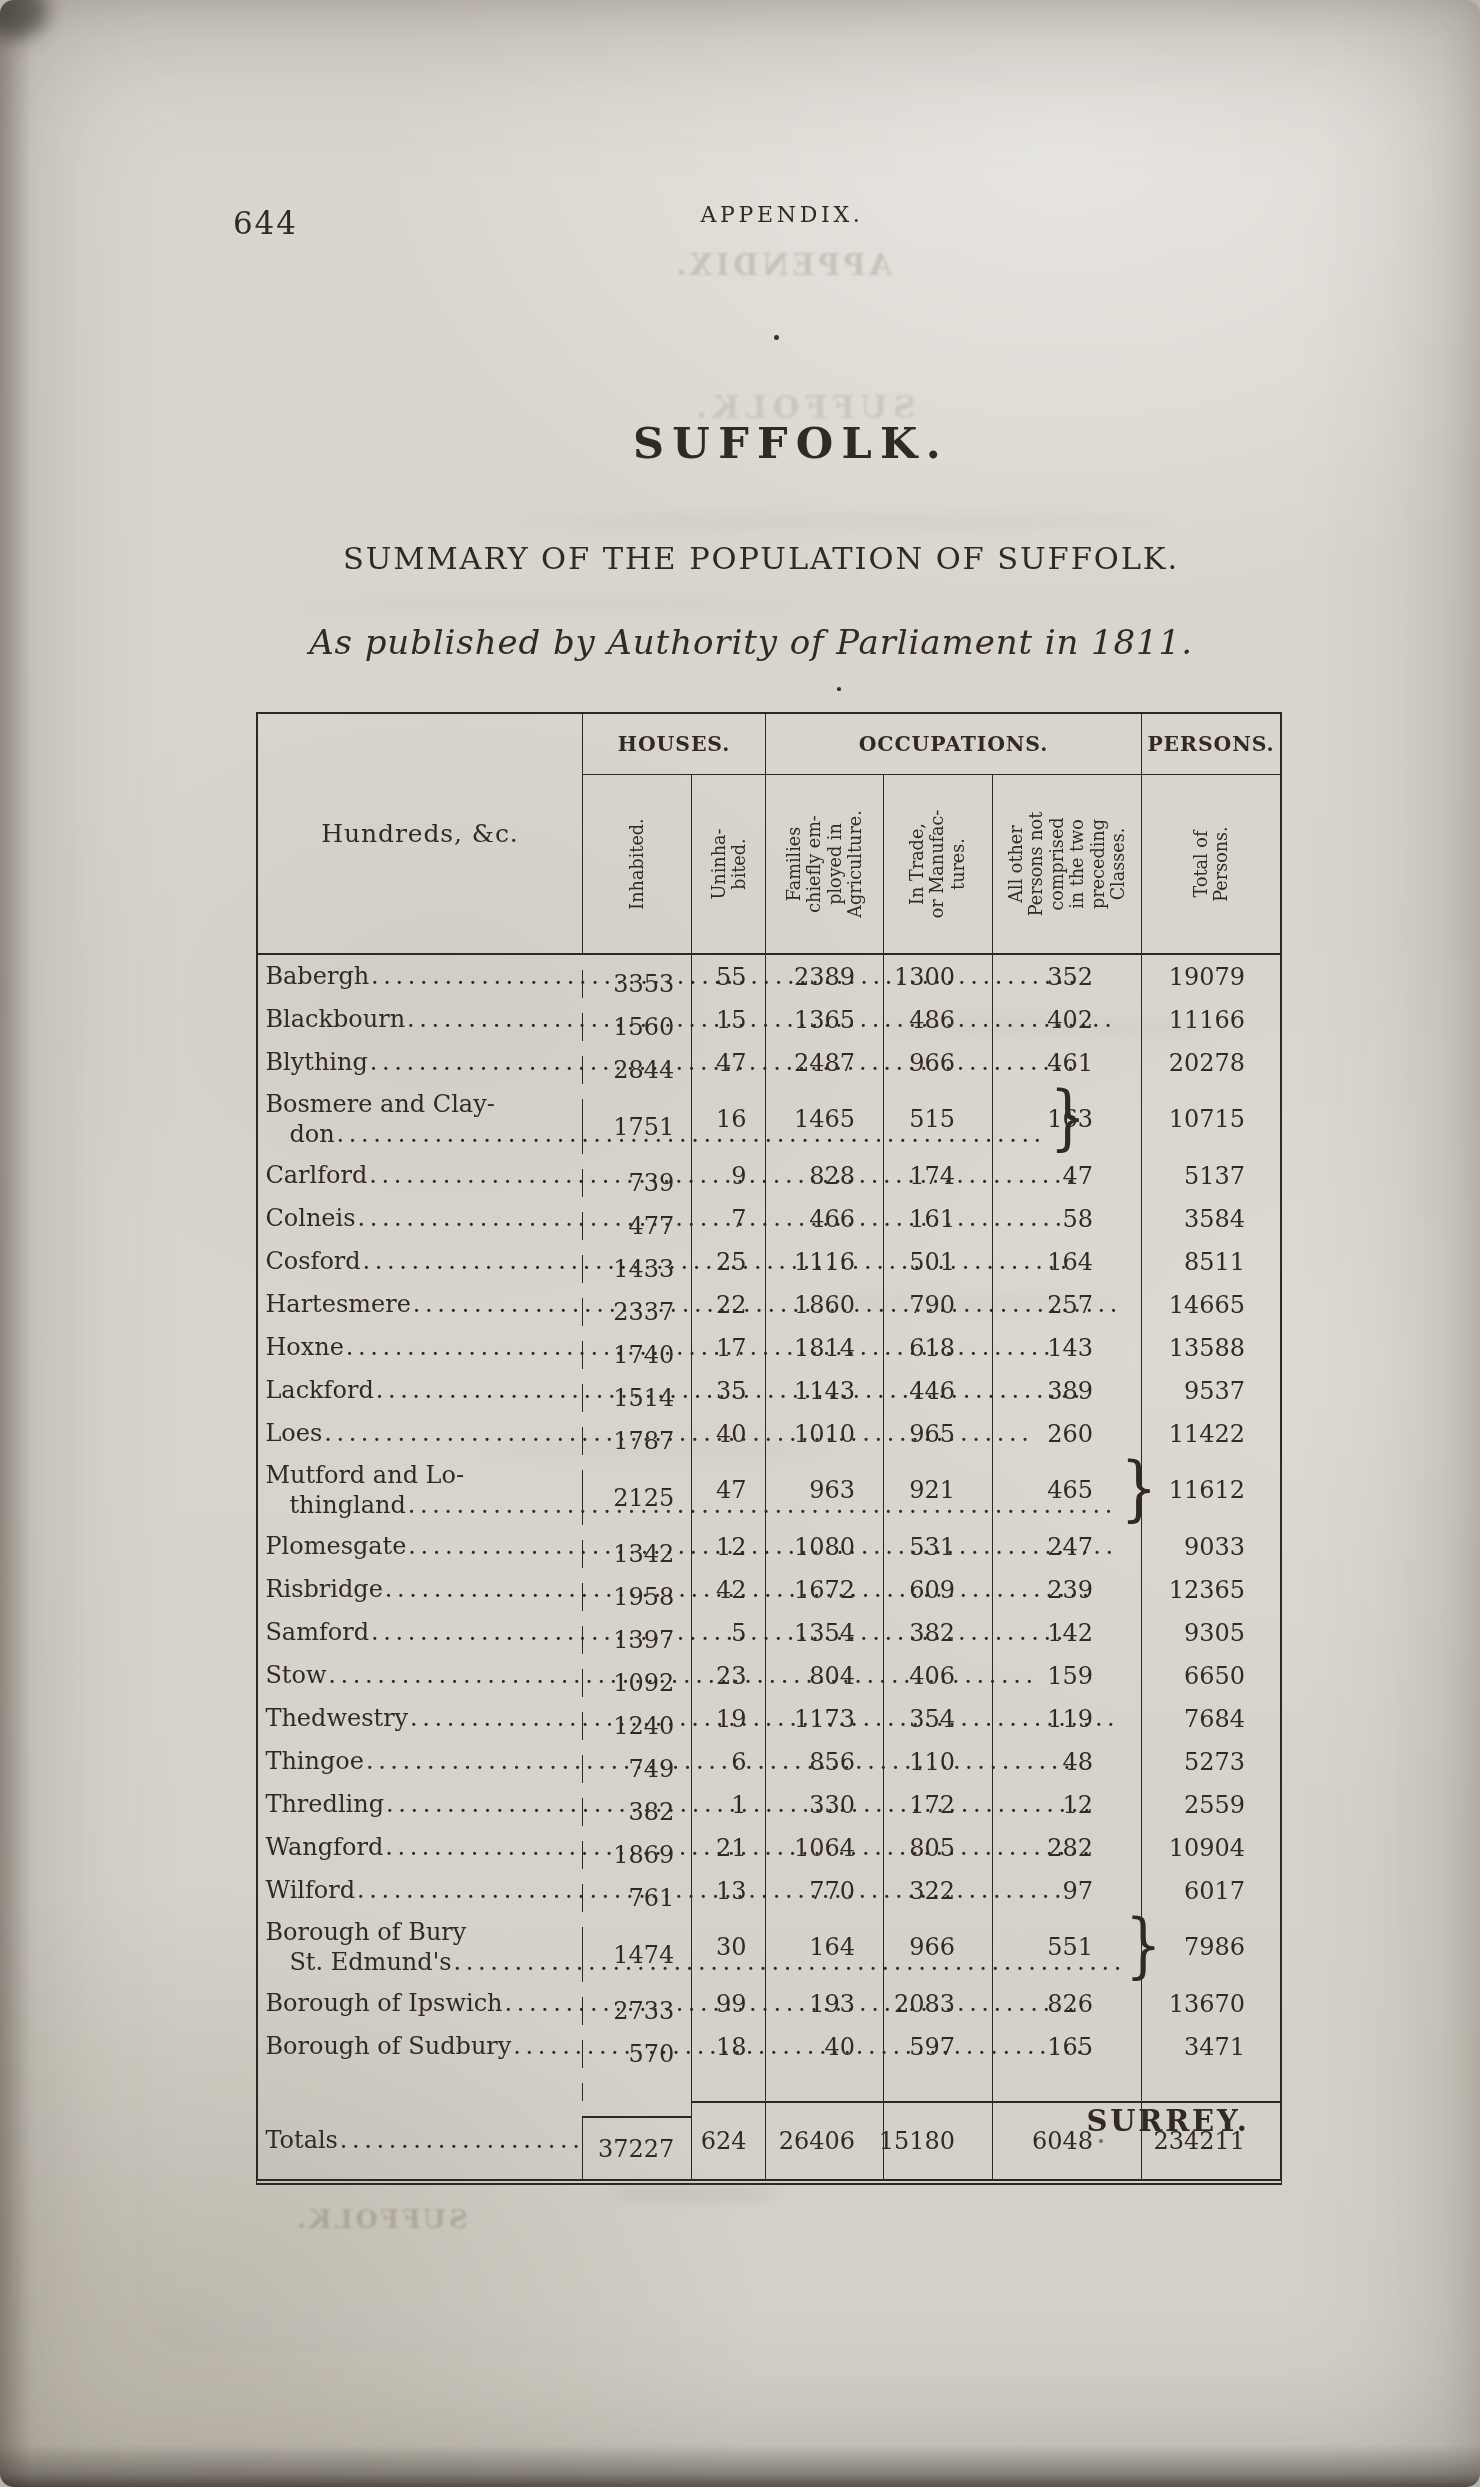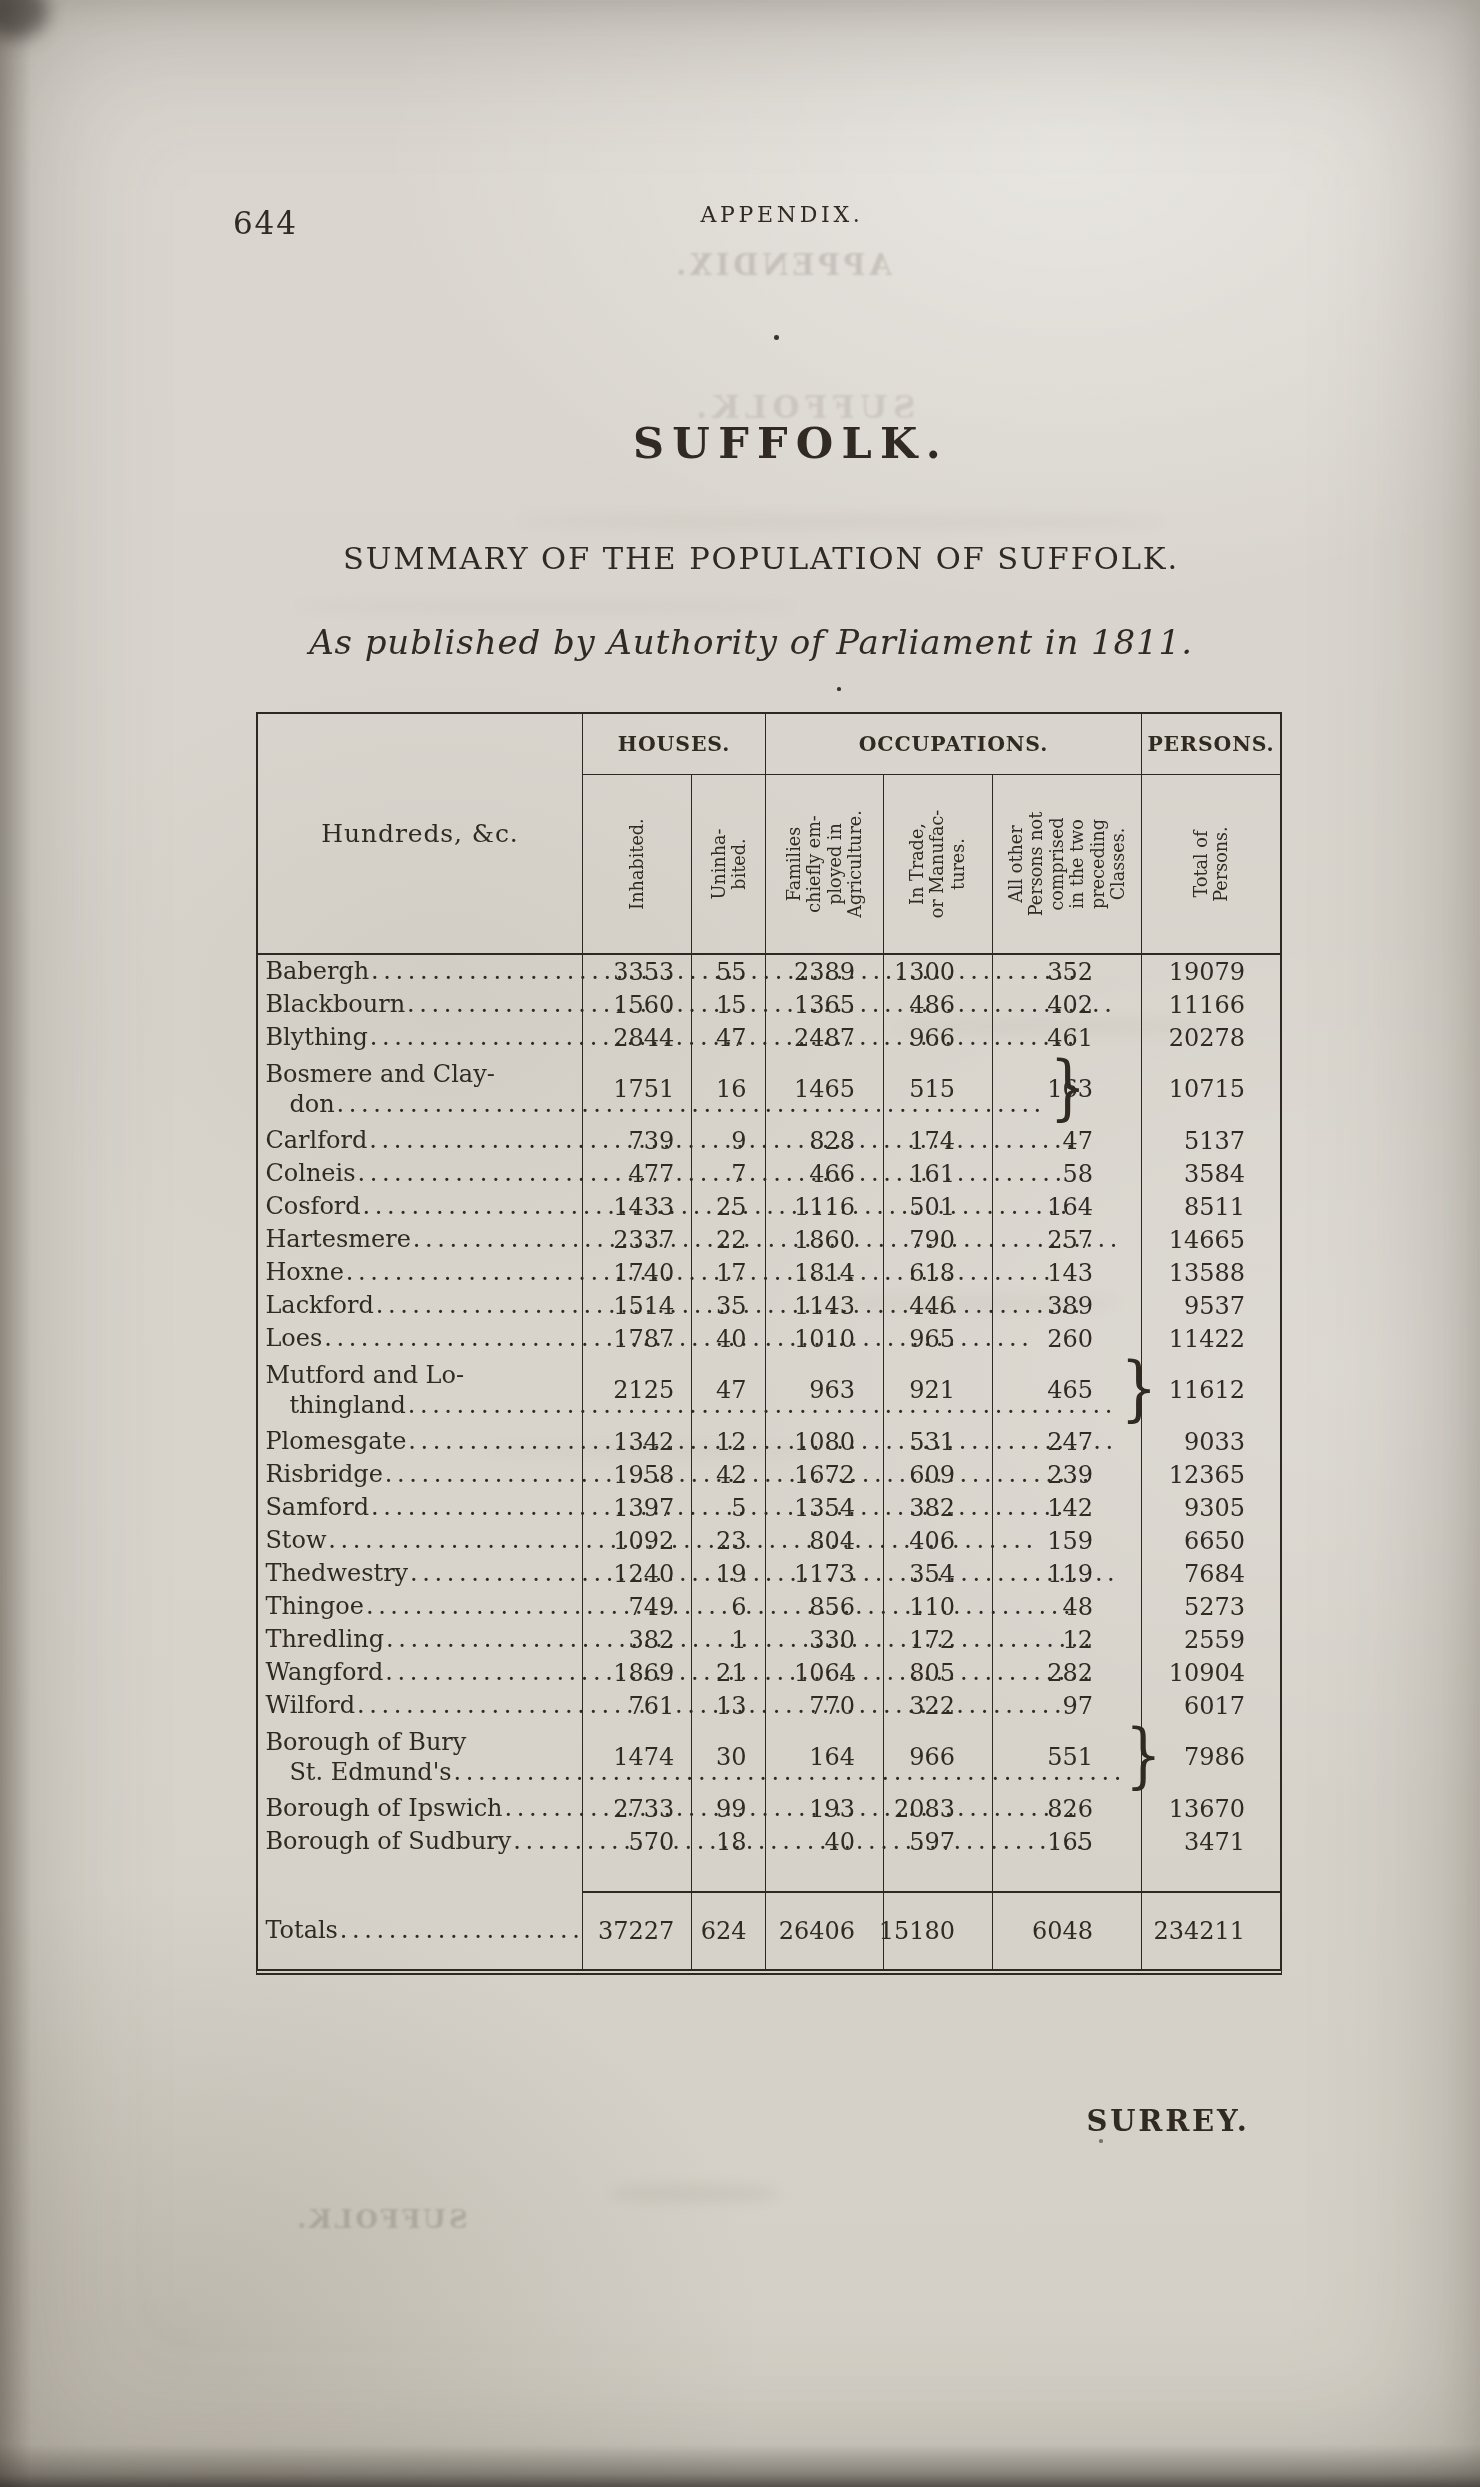--- a/index.html
+++ b/index.html
@@ -8,20 +8,21 @@
     width:1480px;height:2487px;
     overflow:hidden;
     font-family:"DejaVu Serif","Liberation Serif",serif;
     color:#312a23;
     background:
       radial-gradient(1110px 740px at 72% 6%, rgba(255,255,255,0.38), transparent 62%),
       radial-gradient(833px 648px at 12% 94%, rgba(96,86,70,0.20), transparent 70%),
       radial-gradient(925px 648px at 92% 55%, rgba(255,255,255,0.14), transparent 70%),
       radial-gradient(648px 463px at 30% 40%, rgba(120,106,86,0.07), transparent 70%),
       linear-gradient(180deg,#dad6cf 0%,#d8d4cc 60%,#d3cfc6 100%);
+    border-radius: 14px;
   }
   .vignette{position:absolute;inset:0;pointer-events:none;
     box-shadow:inset 0 0 157px rgba(72,63,52,.38), inset 0 0 37px rgba(72,63,52,.18);}
   .bottom-edge{position:absolute;left:0;right:0;bottom:0;height:43px;pointer-events:none;
     background:linear-gradient(180deg, rgba(42,37,31,0) 0%, rgba(42,37,31,.35) 70%, rgba(25,21,17,.6) 100%);}
   .left-edge{position:absolute;top:0;bottom:0;left:0;width:31px;pointer-events:none;
     background:linear-gradient(90deg, rgba(60,52,43,.30), rgba(60,52,43,0));}
   .corner-tl{position:absolute;left:-16.7px;top:-16.7px;width:65px;height:56px;border-radius:50%;
     background:rgba(35,30,25,.55);filter:blur(9.3px);}
 
@@ -57,21 +58,21 @@
   .h-rot{position:relative;border-left:1.9px solid #2e2823;}
   .h-rot .rot{position:absolute;top:50%;left:50%;width:172px;
     transform:translate(-50%,-50%) rotate(-90deg);
     text-align:center;font-size:17.6px;line-height:20.4px;white-space:pre-line;}
 
   .trow{display:flex;align-items:stretch;min-height:33px;}
   .trow>div{box-sizing:border-box;display:flex;align-items:center;}
   .c0{width:324px;padding-left:7.4px;}
   .c1{width:109px;}.c2{width:74px;}.c3{width:118px;}.c4{width:109px;}.c5{width:149px;}.c6{width:139px;}
   .num{border-left:1.9px solid #2e2823;justify-content:flex-end;font-size:24px;}
-  .c1.num{padding-right:16.7px;}.c2.num{padding-right:18.5px;}.c3.num{padding-right:28px;}
+  .c1.num{padding-right:16.7px;margin-top:15px;}.c2.num{padding-right:18.5px;}.c3.num{padding-right:28px;}
   .c4.num{padding-right:37px;}.c5.num{padding-right:48px;}.c6.num{padding-right:35px;}
   .tall{min-height:70px;}
   .nwrap{display:flex;align-items:center;width:100%;}
   .n2{flex:1;display:flex;flex-direction:column;justify-content:center;line-height:30.5px;}
   .nline{display:flex;align-items:baseline;overflow:hidden;}
   .nline .indent{padding-left:24px;}
   .leader{flex:1;overflow:hidden;white-space:nowrap;margin:0 1.9px;}
   .leader::after{content:"..........................................................";letter-spacing:4.6px;}
   .brace{font-size:57px;font-weight:normal;transform:scaleY(1.25);line-height:0;margin:0 0 5.6px 1.9px;}
   .spacer{height:31px;}

